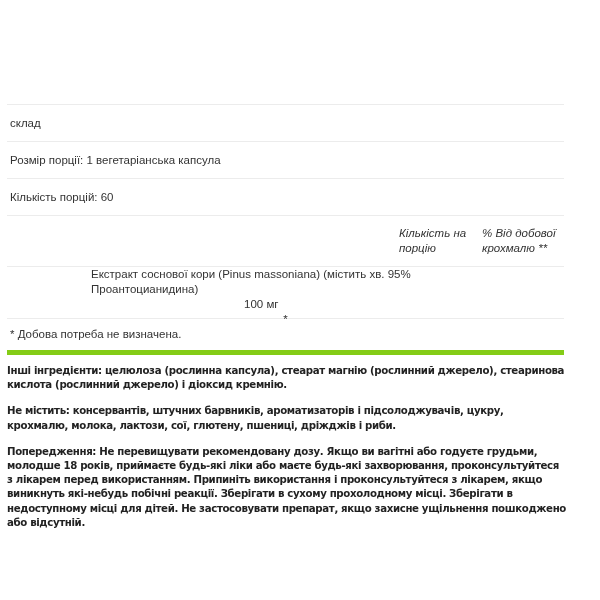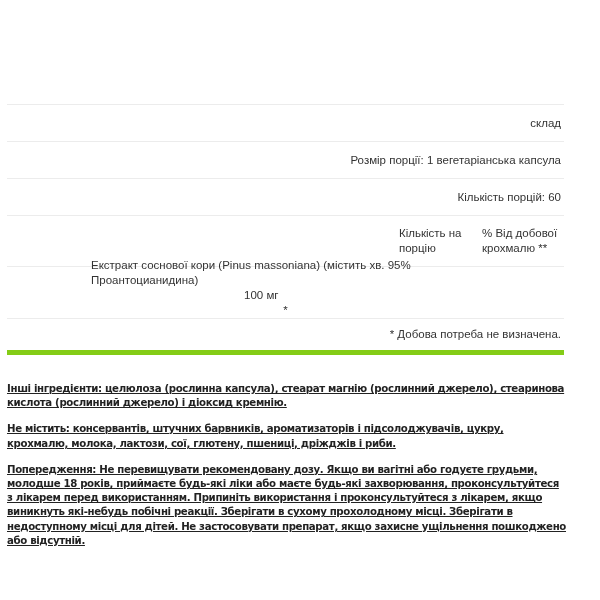--- a/index.html
+++ b/index.html
@@ -1,29 +1,29 @@
 <!DOCTYPE html>
 <html><head>
 <meta charset="utf-8">
 <style>
   html, body { margin:0; padding:0; background:#ffffff; }
   body { width:600px; height:600px; position:relative; overflow:hidden; font-family:"Liberation Sans", sans-serif; color:#333333; }
   .rows { position:absolute; left:7px; top:104px; width:557px; }
-  .row { border-top:1px solid #ececec; font-size:11.5px; line-height:15px; display:flex; align-items:center; box-sizing:border-box; padding:0 3px;justify-content:flex-end; }
+  .row { border-top:1px solid #ececec; font-size:11.5px; line-height:15px; display:flex; align-items:center; box-sizing:border-box; padding:0 3px; }
   .row.last { border-bottom:5px solid #84cc16; }
   .r1 { height:37px; }
   .r2 { height:37px; }
   .r3 { height:37px; }
-  .r4 { height:51px; }
+  .r4 { height:51px;font-style:italic; }
   .r5 { height:52px;flex-direction:column; }
   .r6 { height:37px; }
   .c1 { width:389px; }
   .c2 { width:83px; }
   .c3 { flex:1; }
-  .notes { position:absolute; left:7px; top:382px; width:560px; font-size:10.2px; line-height:14.2px; font-weight:bold; color:#222; font-family:"DejaVu Sans", sans-serif; letter-spacing:-0.35px;text-decoration:underline; }
+  .notes { position:absolute; left:7px; top:364px; width:560px; font-size:10.2px; line-height:14.2px; font-weight:bold; color:#222; font-family:"DejaVu Sans", sans-serif; letter-spacing:-0.35px; }
   .notes p { margin:0 0 12px 0; }
 </style>
 </head>
 <body>
 
 <div class="rows">
   <div class="row r1">
     <span>склад</span>
   </div>
   <div class="row r2">

